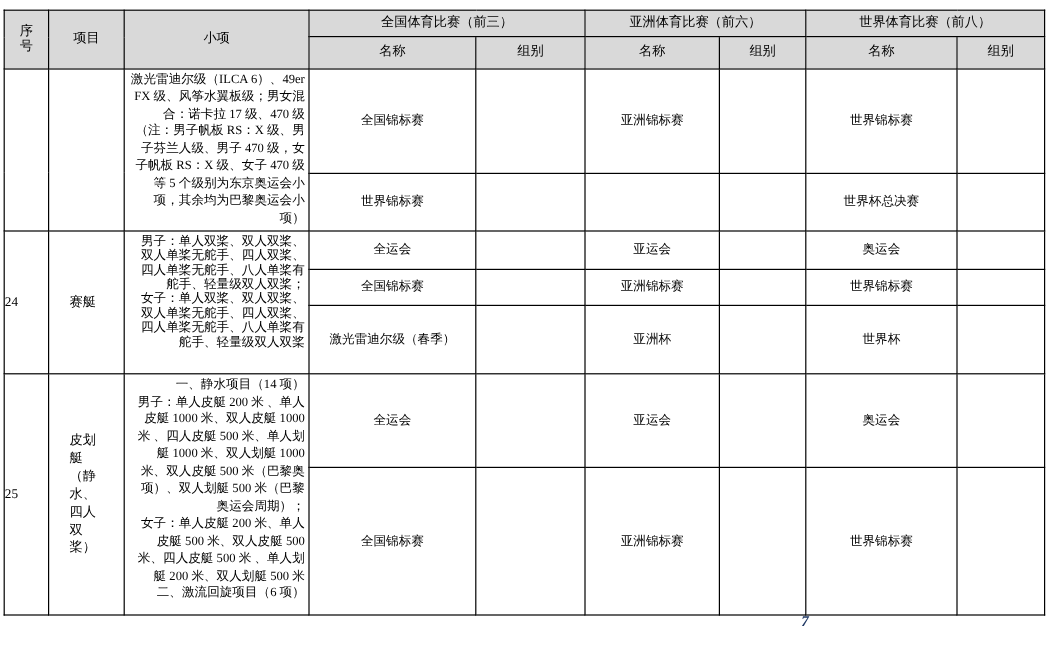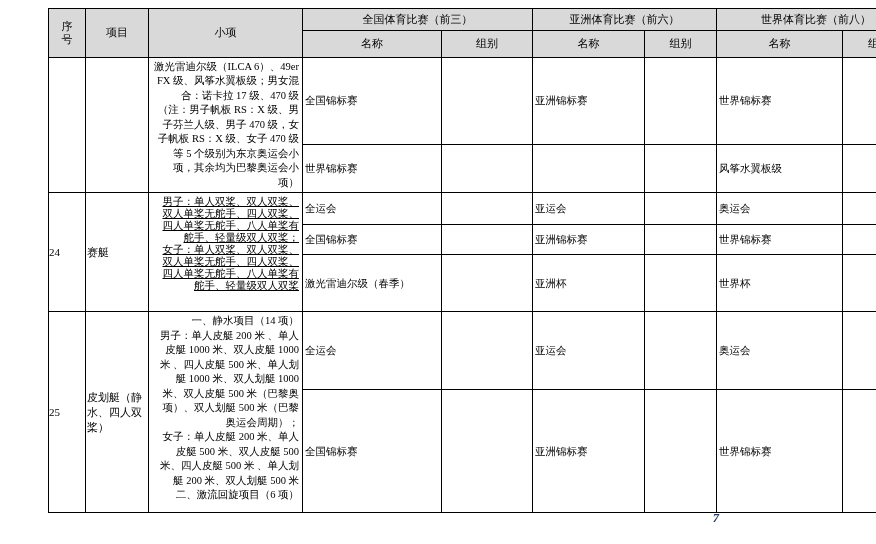--- a/index.html
+++ b/index.html
@@ -3,21 +3,21 @@
 <meta charset="utf-8">
 <style>
   * { margin: 0; padding: 0; box-sizing: border-box; }
   html, body {
     width: 876px; height: 544px;
     background: #ffffff;
     font-family: "Liberation Serif", "DejaVu Serif", serif;
     color: #000000;
     overflow: hidden;
   }
-  .page { position: relative; width: 696px; height: 544px; margin-left: 45px; }
+  .page { position: relative; width: 696px; height: 544px; }
 
   table.comp-table {
     position: absolute; left: 3px; top: 8px;
     width: 867px;
     border-collapse: collapse;
     table-layout: fixed;
   }
   .comp-table td, .comp-table th {
     border: 1px solid #000000;
     font-weight: normal;
@@ -33,31 +33,31 @@
     font-size: 11px;
     line-height: 1.2;
   }
   .hdr .stack2 { width: 13px; margin: 0 auto; word-break: break-all; }
 
   
   .cell-no, .cell-event {
     text-align: left; vertical-align: middle;
     font-size: 11px; line-height: 1.35;
   }
-  .cell-event { padding: 0 1px; }
+  .cell-event { padding: 0 17px; }
   .cell-sub {
     text-align: right; vertical-align: top;
     font-size: 10.5px; line-height: 1.38;
     padding: 2px 3px 2px 4px;
     white-space: pre-line;
     word-break: break-all;
   }
-  .cell-sub.tight { line-height: 1.14; padding-top: 3px; text-decoration: underline; }
+  .cell-sub.tight { line-height: 1.14; padding-top: 3px; }
   .cell-name {
-    text-align: left; vertical-align: middle;
+    text-align: center; vertical-align: middle;
     font-size: 10.5px; line-height: 1.3;
     padding: 0 2px;
   }
   .cell-group { font-size: 10.5px; }
 
   
   tr.rh-22  { height: 22px; }
   tr.rh-27  { height: 27px; }
   tr.rh-84  { height: 84px; }
   tr.rh-47  { height: 47px; }
@@ -126,21 +126,21 @@
       <td class="cell-name">亚洲锦标赛</td>
       <td class="cell-group"></td>
       <td class="cell-name">世界锦标赛</td>
       <td class="cell-group"></td>
     </tr>
     <tr class="rh-47">
       <td class="cell-name">世界锦标赛</td>
       <td class="cell-group"></td>
       <td class="cell-name"></td>
       <td class="cell-group"></td>
-      <td class="cell-name">风筝水翼板级</td>
+      <td class="cell-name">世界杯总决赛</td>
       <td class="cell-group"></td>
     </tr>
 
     <tr class="rh-32">
       <td class="cell-no" rowspan="3">24</td>
       <td class="cell-event" rowspan="3">赛艇</td>
       <td class="cell-sub tight" rowspan="3">男子：单人双桨、双人双桨、双人单桨无舵手、四人双桨、四人单桨无舵手、八人单桨有舵手、轻量级双人双桨；
 女子：单人双桨、双人双桨、双人单桨无舵手、四人双桨、四人单桨无舵手、八人单桨有舵手、轻量级双人双桨</td>
       <td class="cell-name">全运会</td>
       <td class="cell-group"></td>

